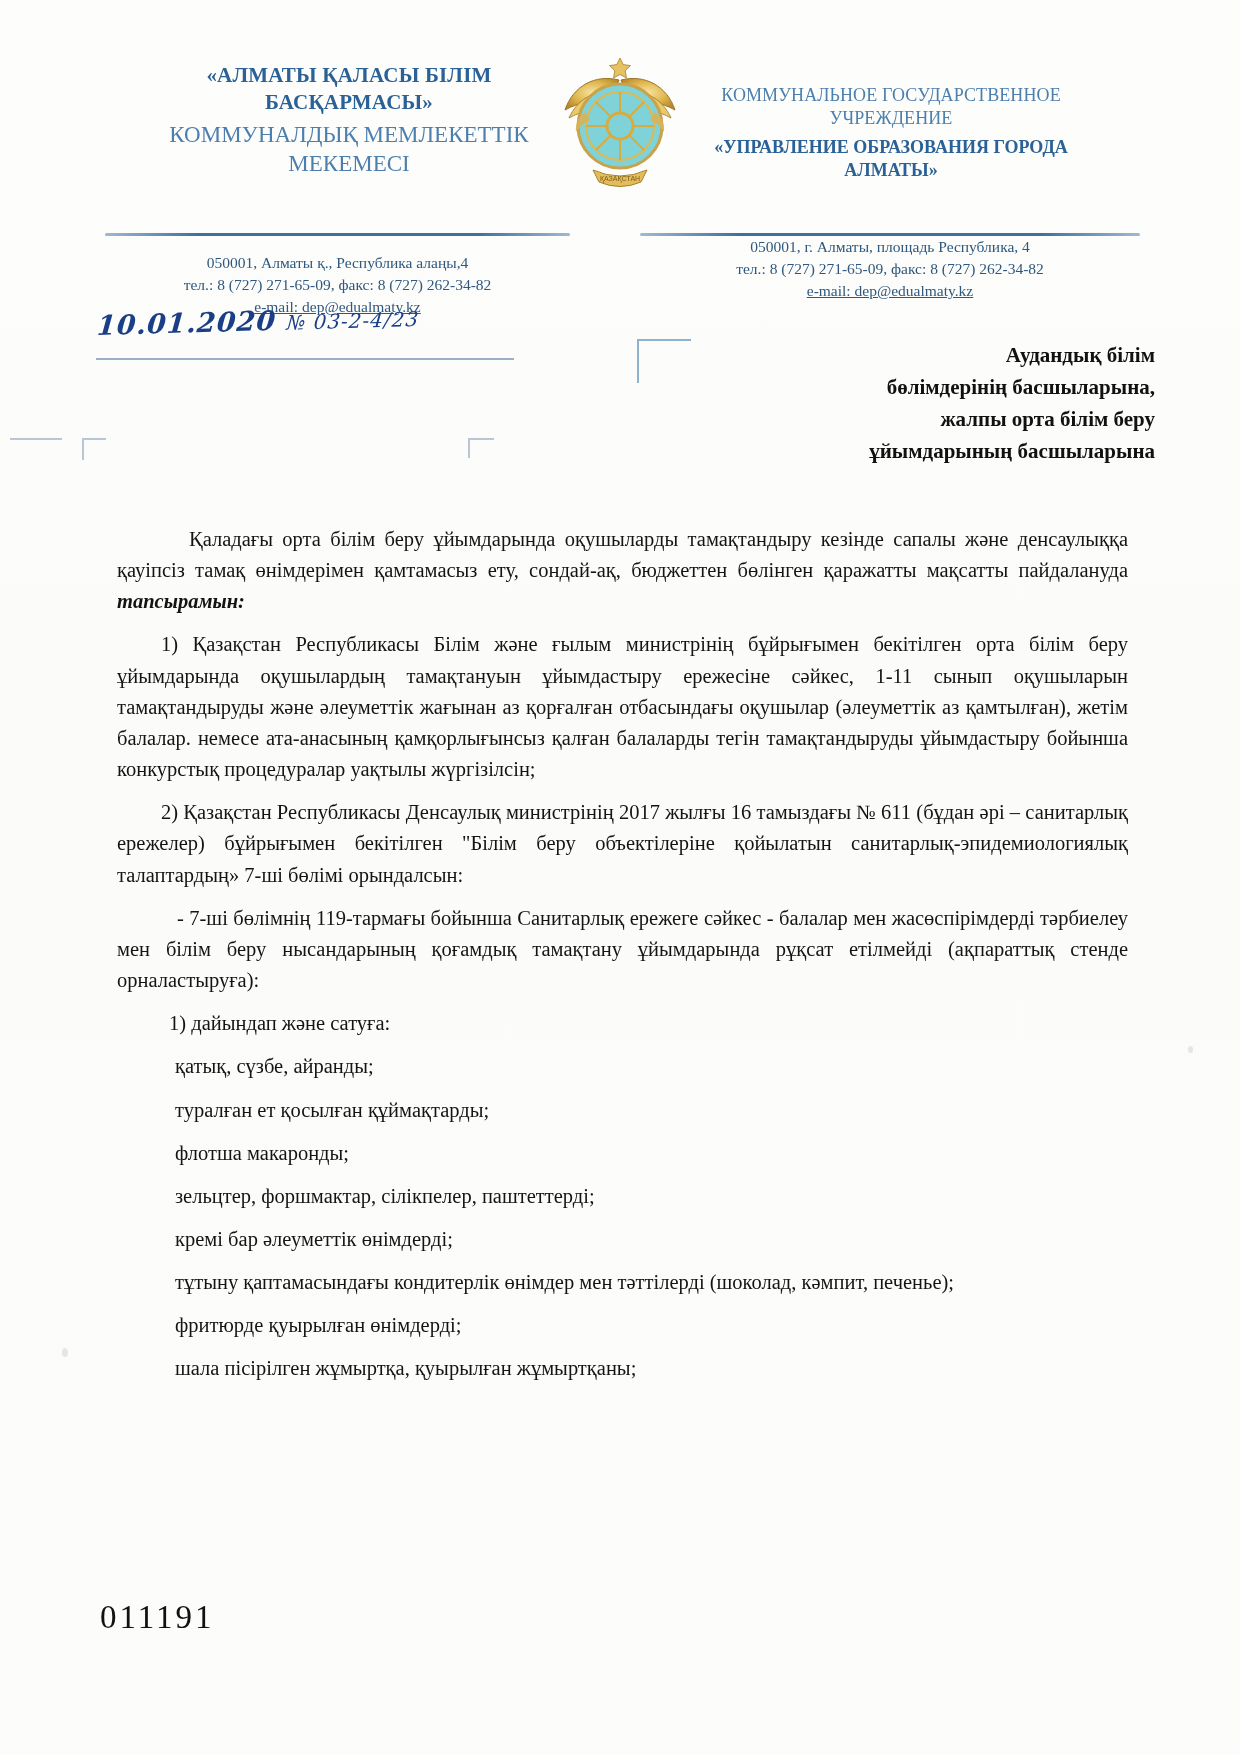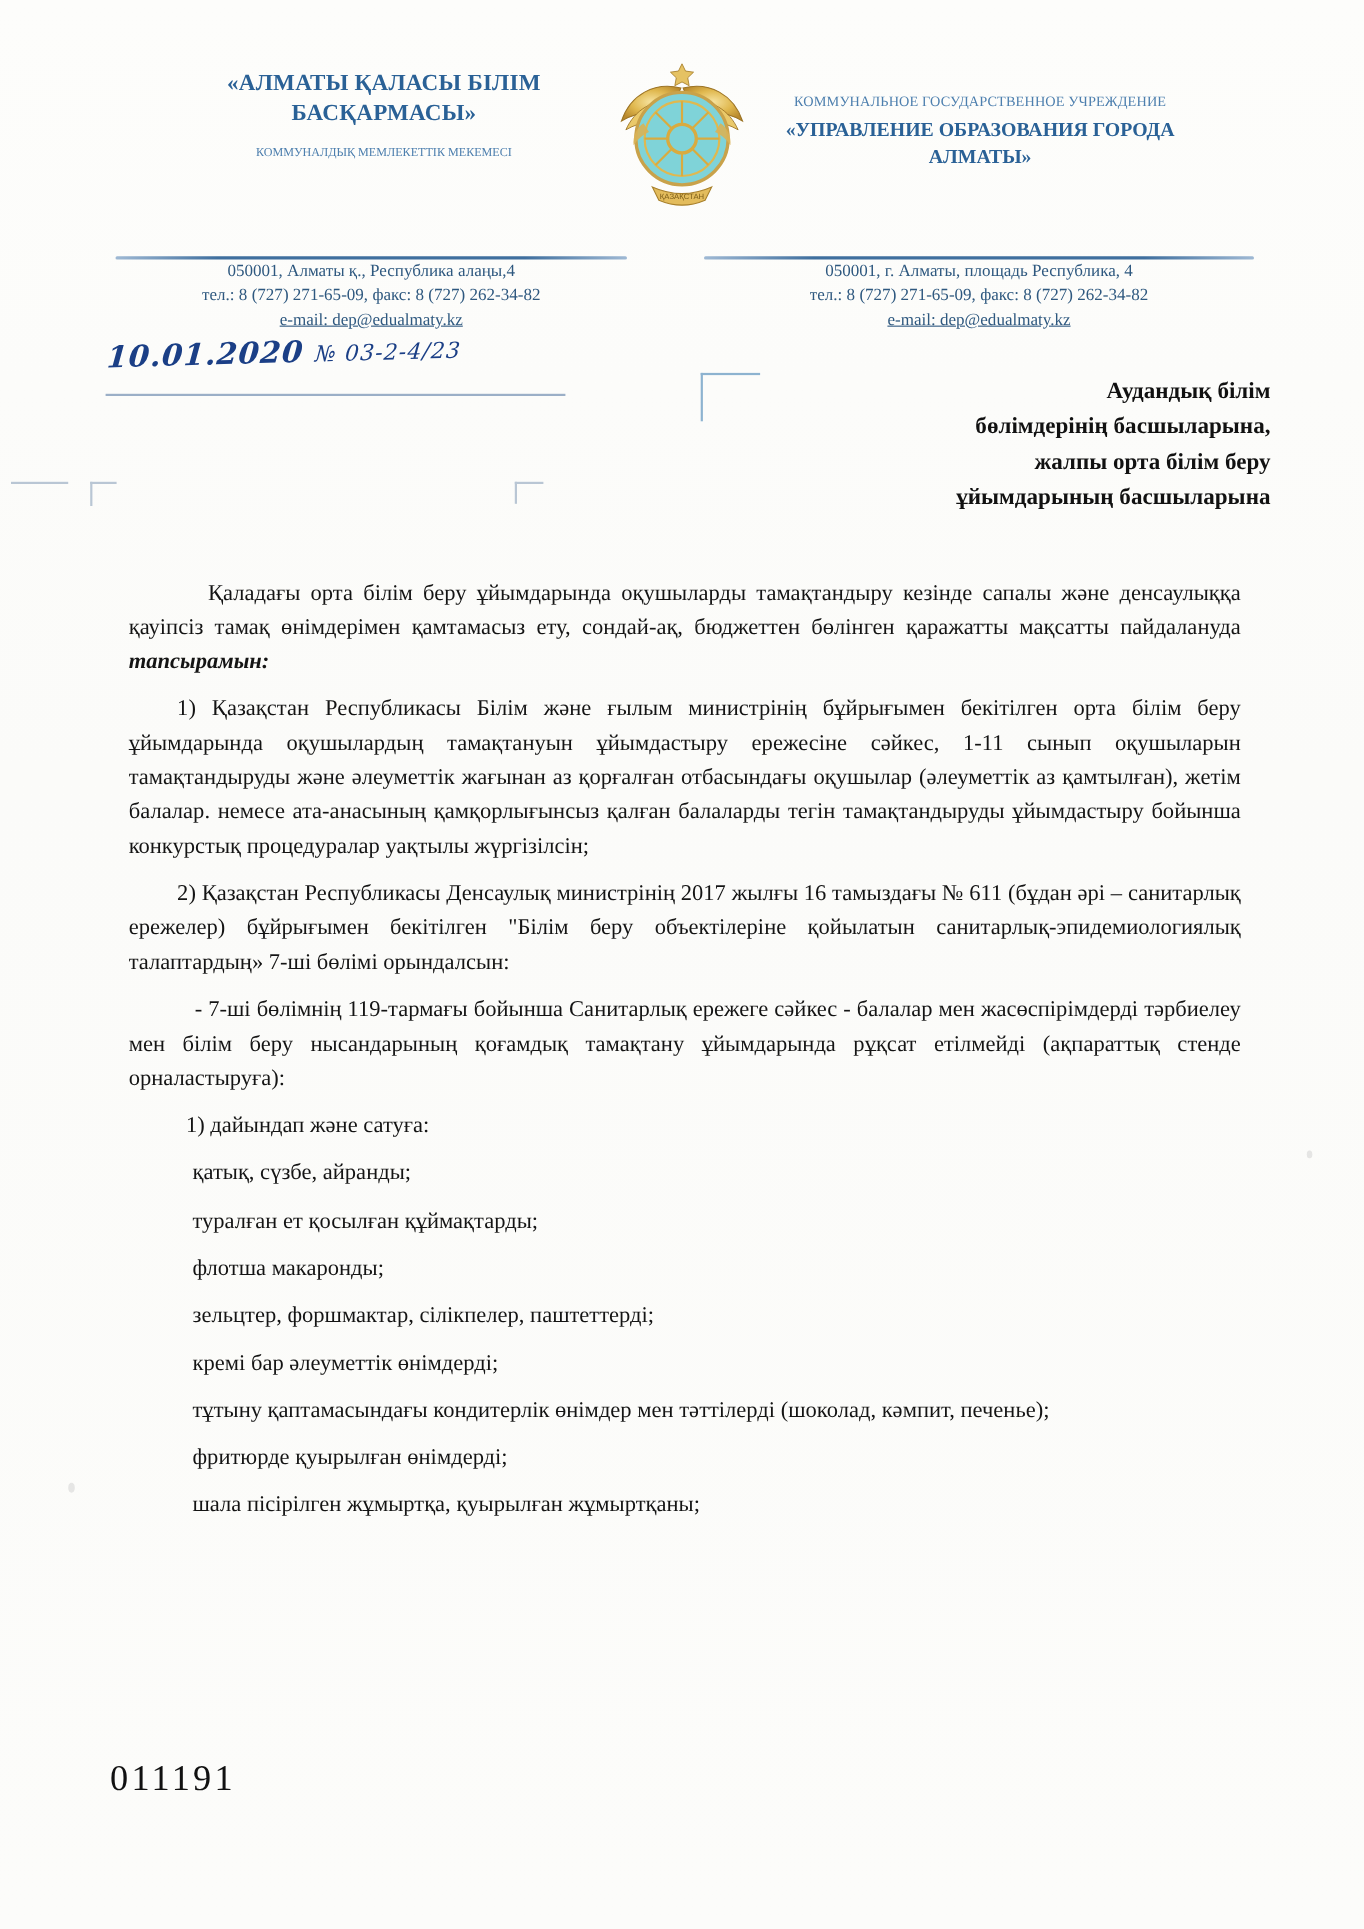--- a/index.html
+++ b/index.html
@@ -24,25 +24,25 @@
   .lh-col {
     width:400px; text-align:center; color:#2f6aa3;
   }
   .lh-col.kz { padding-top:10px; }
   .lh-col.ru { padding-top:32px; }
   .lh-bold {
     font-weight:bold; font-size:21px; line-height:1.28;
     letter-spacing:.2px; color:#2a6196;
   }
   .lh-plain {
-    font-size:11px; line-height:1.28; color:#4d7fae;
-    margin-top:16px;
+    font-size:23px; line-height:1.28; color:#4d7fae;
+    margin-top:4px;
   }
   .lh-plain-ru {
-    font-size:13px; line-height:1.25; color:#4d7fae; letter-spacing:.1px;
+    font-size:18px; line-height:1.25; color:#4d7fae; letter-spacing:.1px;
   }
   .lh-bold-ru {
     font-weight:bold; font-size:18px; line-height:1.3; color:#2a6196;
     margin-top:7px;
   }
   
   .emblem {
     width:130px; height:150px; flex:0 0 auto;
     margin:0 6px; position:relative;
   }
@@ -54,21 +54,21 @@
     background:linear-gradient(to right,#9fb9d4,#3f6f9e 20%,#3f6f9e 80%,#9fb9d4);
     border-radius:2px;
   }
   .rule.left  { left:105px; width:465px; top:233px; }
   .rule.right { left:640px; width:500px; top:233px; }
 
   .contacts {
     position:absolute; font-size:15.5px; line-height:1.42;
     color:#2e587f; text-align:center;
   }
-  .contacts.left  { left:105px; width:465px; top:236px; }
+  .contacts.left  { left:105px; width:465px; top:252px; }
   .contacts.right { left:640px; width:500px; top:236px; }
   .contacts .mail { text-decoration:underline; }
 
   
   .hand-wrap { position:absolute; left:96px; top:310px; width:430px; }
   .hand-line {
     position:absolute; top:48px; left:0; width:418px; height:2px;
     background:#4a6f9d; opacity:.55;
   }
   .hand {

